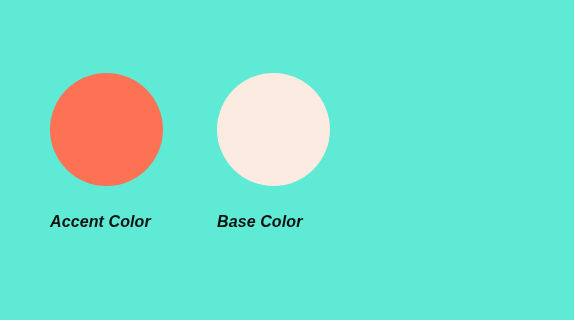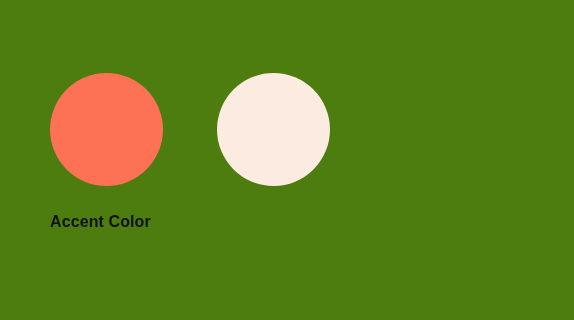--- a/index.html
+++ b/index.html
@@ -56,28 +56,29 @@
     font-size: 16px;
     font-weight: 600;
     letter-spacing: 0.1px;
     color: #111111;
     line-height: 20px;
   }
 </style>
 </head>
 <body style="background: rgb(255, 255, 255);">
 
-<div class="palette-board" style="background: #4d7c0f;">
+<div class="palette-board" style="background: #5eead4; font-style: italic;">
 
   <div class="swatch-row">
 
     <div class="swatch-group pos-0">
       <div class="swatch-circle" style="background: rgb(253, 113, 85);"></div>
       <div class="swatch-label" style="color: rgb(17, 17, 17);">Accent Color</div>
     </div>
 
     <div class="swatch-group pos-1">
       <div class="swatch-circle" style="background: rgb(252, 235, 225);"></div>
+      <div class="swatch-label" style="color: rgb(17, 17, 17);">Base Color</div>
     </div>
 
 
   </div>
 </div>
 
 </body></html>

